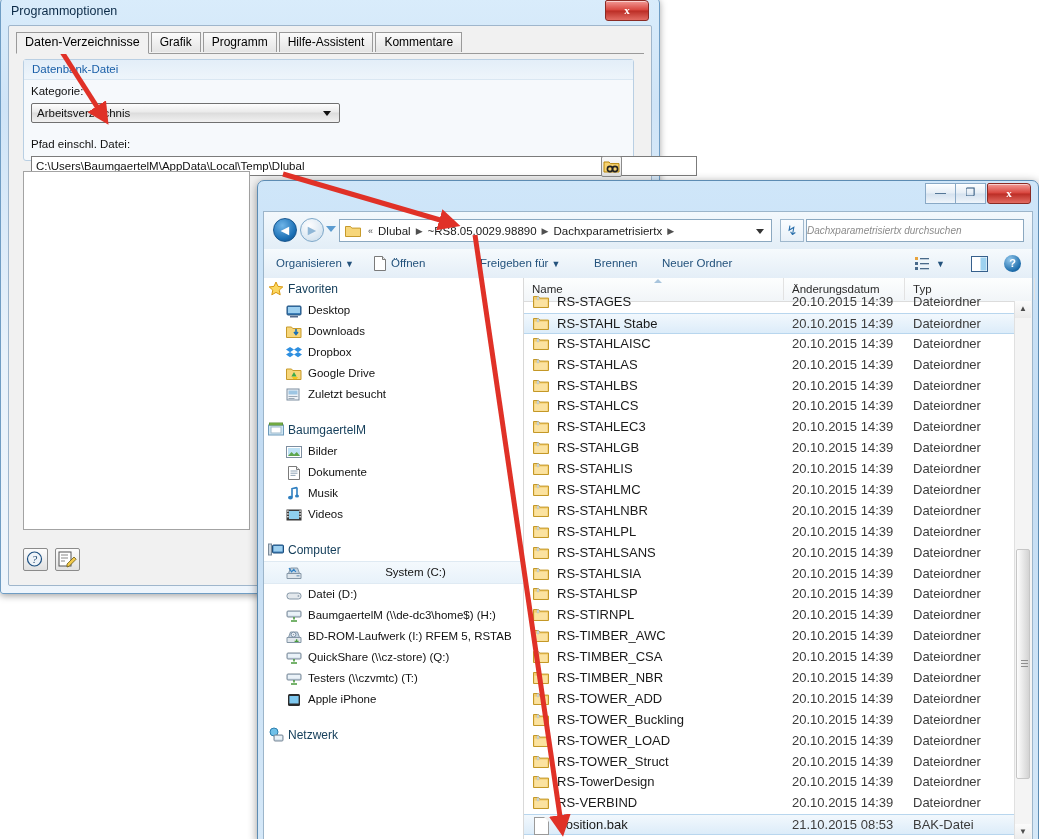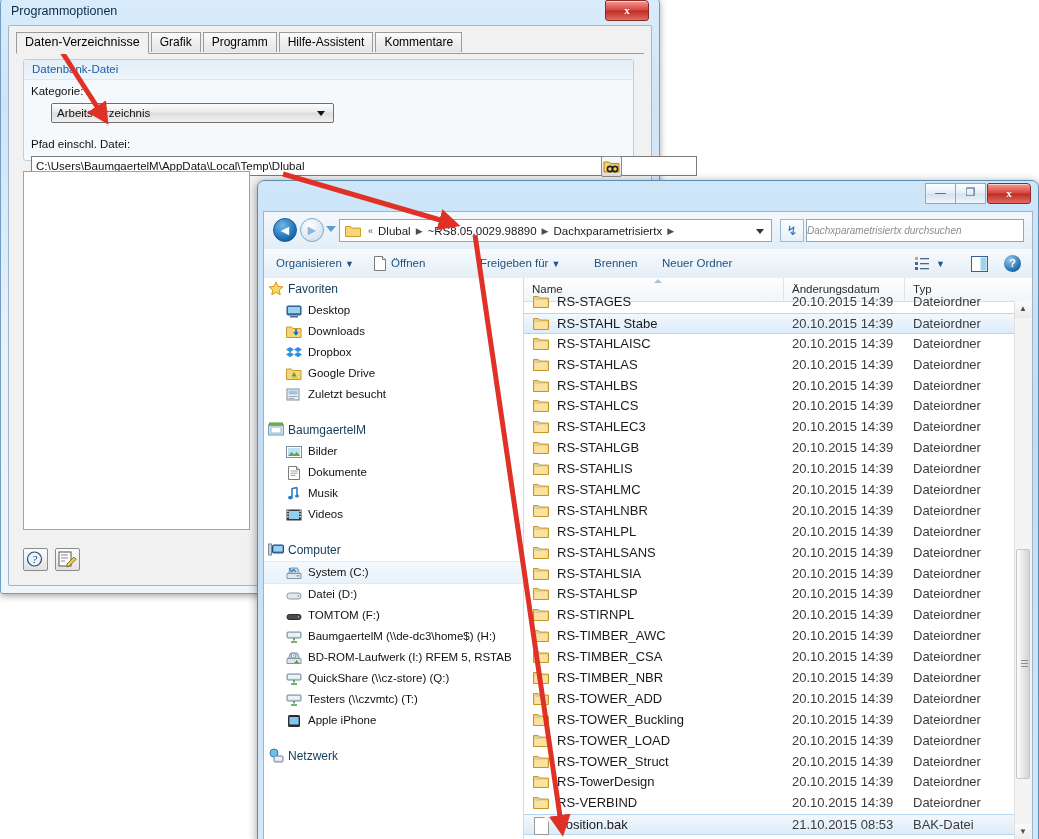--- a/index.html
+++ b/index.html
@@ -93,21 +93,21 @@
     background:radial-gradient(circle at 35% 28%,#93c8ec,#1c6cab 70%,#0d4272);
     color:#fff;font-size:11px;font-weight:bold;text-align:center;line-height:17px;}
 
   
   .navpane{position:absolute;left:0;top:66px;width:259px;bottom:0;background:#fff;
     border-right:1px solid #d9d9d9;overflow:hidden;}
   .np-head{height:22px;line-height:22px;font-size:12px;color:#17405c;padding-left:24px;position:relative;}
   .np-item{height:21px;line-height:21px;font-size:11.5px;color:#111;padding-left:44px;position:relative;
     white-space:nowrap;}
   .np-item.sel{background:linear-gradient(180deg,#f4f9fd,#e8f2fa);border-top:1px solid #dfeaf3;
-    border-bottom:1px solid #dfeaf3;}
+    border-bottom:1px solid #dfeaf3;text-align:center;}
   .np-icon{position:absolute;width:16px;height:16px;top:3px;}
   .np-head .np-icon{left:4px;top:3px;}
   .np-item .np-icon{left:22px;}
   .np-gap{height:14px;}
 
   
   .filepane{position:absolute;left:260px;top:66px;right:0;bottom:0;background:#fff;}
   .colhead{position:absolute;left:0;top:0;right:0;height:23px;
     background:linear-gradient(180deg,#fdfefe,#f1f5f8);border-bottom:1px solid #dcdcdc;}
   .col{position:absolute;top:0;height:22px;line-height:22px;font-size:11.5px;color:#2b2b2b;
@@ -157,21 +157,21 @@
       <div class="tab">Programm</div>
       <div class="tab">Hilfe-Assistent</div>
       <div class="tab">Kommentare</div>
     </div>
 
     <div class="group">
       <div class="group-title">Datenbank-Datei</div>
     </div>
 
     <div class="fld-label" style="left:22px;top:59px;">Kategorie:</div>
-    <div class="combo" style="left:22px;top:77px;width:283px;margin-left:20px;">
+    <div class="combo" style="left:22px;top:77px;width:309px;">
       <span>Arbeitsverzeichnis</span>
       <span class="arr"></span>
     </div>
 
     <div class="fld-label" style="left:22px;top:112px;">Pfad einschl. Datei:</div>
     <div class="textbox" style="left:22px;top:130px;width:666px;">C:\Users\BaumgaertelM\AppData\Local\Temp\Dlubal</div>
     <div class="browse-btn" style="left:592px;top:130px;">
       <svg width="19" height="19" viewBox="0 0 19 19" aria-hidden="true">
         <path d="M2 5h5l1.4 1.6H17V15H2z" fill="#f6d271" stroke="#b8860b" stroke-width="1"></path>
         <circle cx="8" cy="12" r="2.6" fill="none" stroke="#222" stroke-width="1.6"></circle>
@@ -384,27 +384,20 @@
       </div>
       <div class="np-item">
         <svg class="np-icon" viewBox="0 0 16 16" aria-hidden="true">
           <rect x="1" y="6" width="14" height="6" rx="2.6" fill="#e3e8ec" stroke="#8496a6"></rect>
           <circle cx="12.4" cy="9" r="0.9" fill="#9aa8b6"></circle>
         </svg>
         <span>Datei (D:)</span>
       </div>
       <div class="np-item">
         <svg class="np-icon" viewBox="0 0 16 16" aria-hidden="true">
-          <rect x="1" y="6.5" width="14" height="5" rx="2.2" fill="#4c4c4c" stroke="#2c2c2c"></rect>
-          <circle cx="12.4" cy="9" r="0.8" fill="#bdbdbd"></circle>
-        </svg>
-        <span>TOMTOM (F:)</span>
-      </div>
-      <div class="np-item">
-        <svg class="np-icon" viewBox="0 0 16 16" aria-hidden="true">
           <rect x="1" y="3" width="14" height="6" rx="1" fill="#c9d7e3" stroke="#7b8a99"></rect>
           <rect x="2" y="4" width="12" height="3.6" fill="#eaf2f8"></rect>
           <path d="M8 9v2.6M5 13h6" stroke="#4a9b3c" stroke-width="1.6"></path>
         </svg>
         <span>BaumgaertelM (\\de-dc3\home$) (H:)</span>
       </div>
       <div class="np-item">
         <svg class="np-icon" viewBox="0 0 16 16" aria-hidden="true">
           <path d="M1 8.5h14v5H1z" fill="#dfe6ec" stroke="#8496a6"></path>
           <path d="M2.5 8.5l2-5.5h7l2 5.5z" fill="#c2d3e2" stroke="#8496a6"></path>

